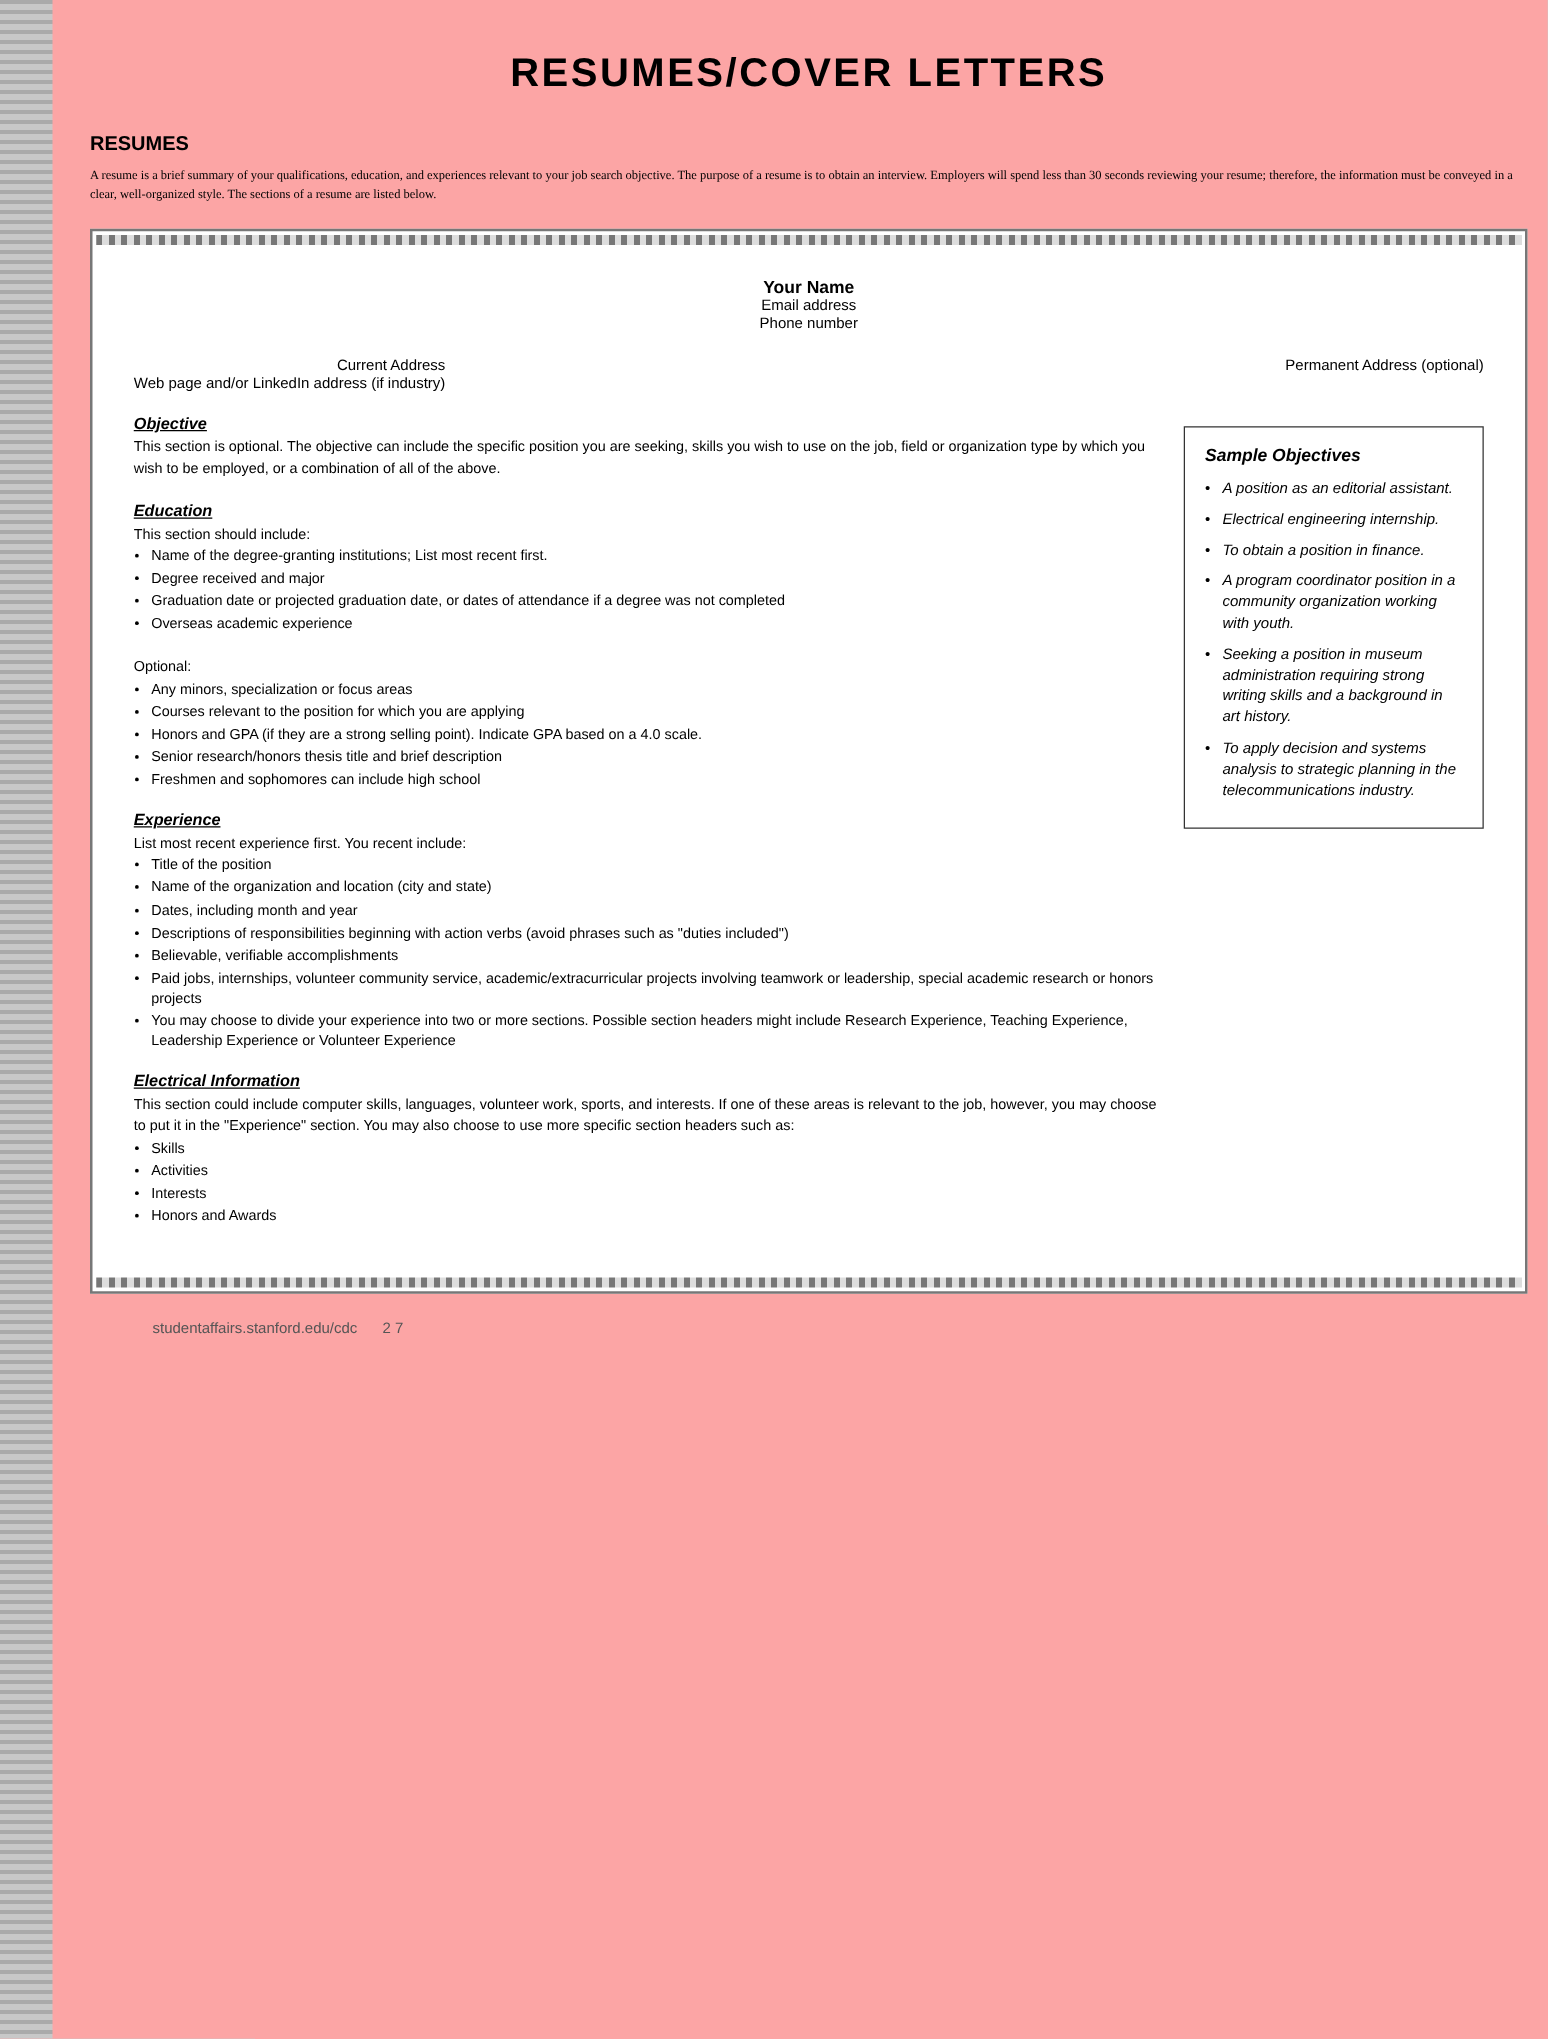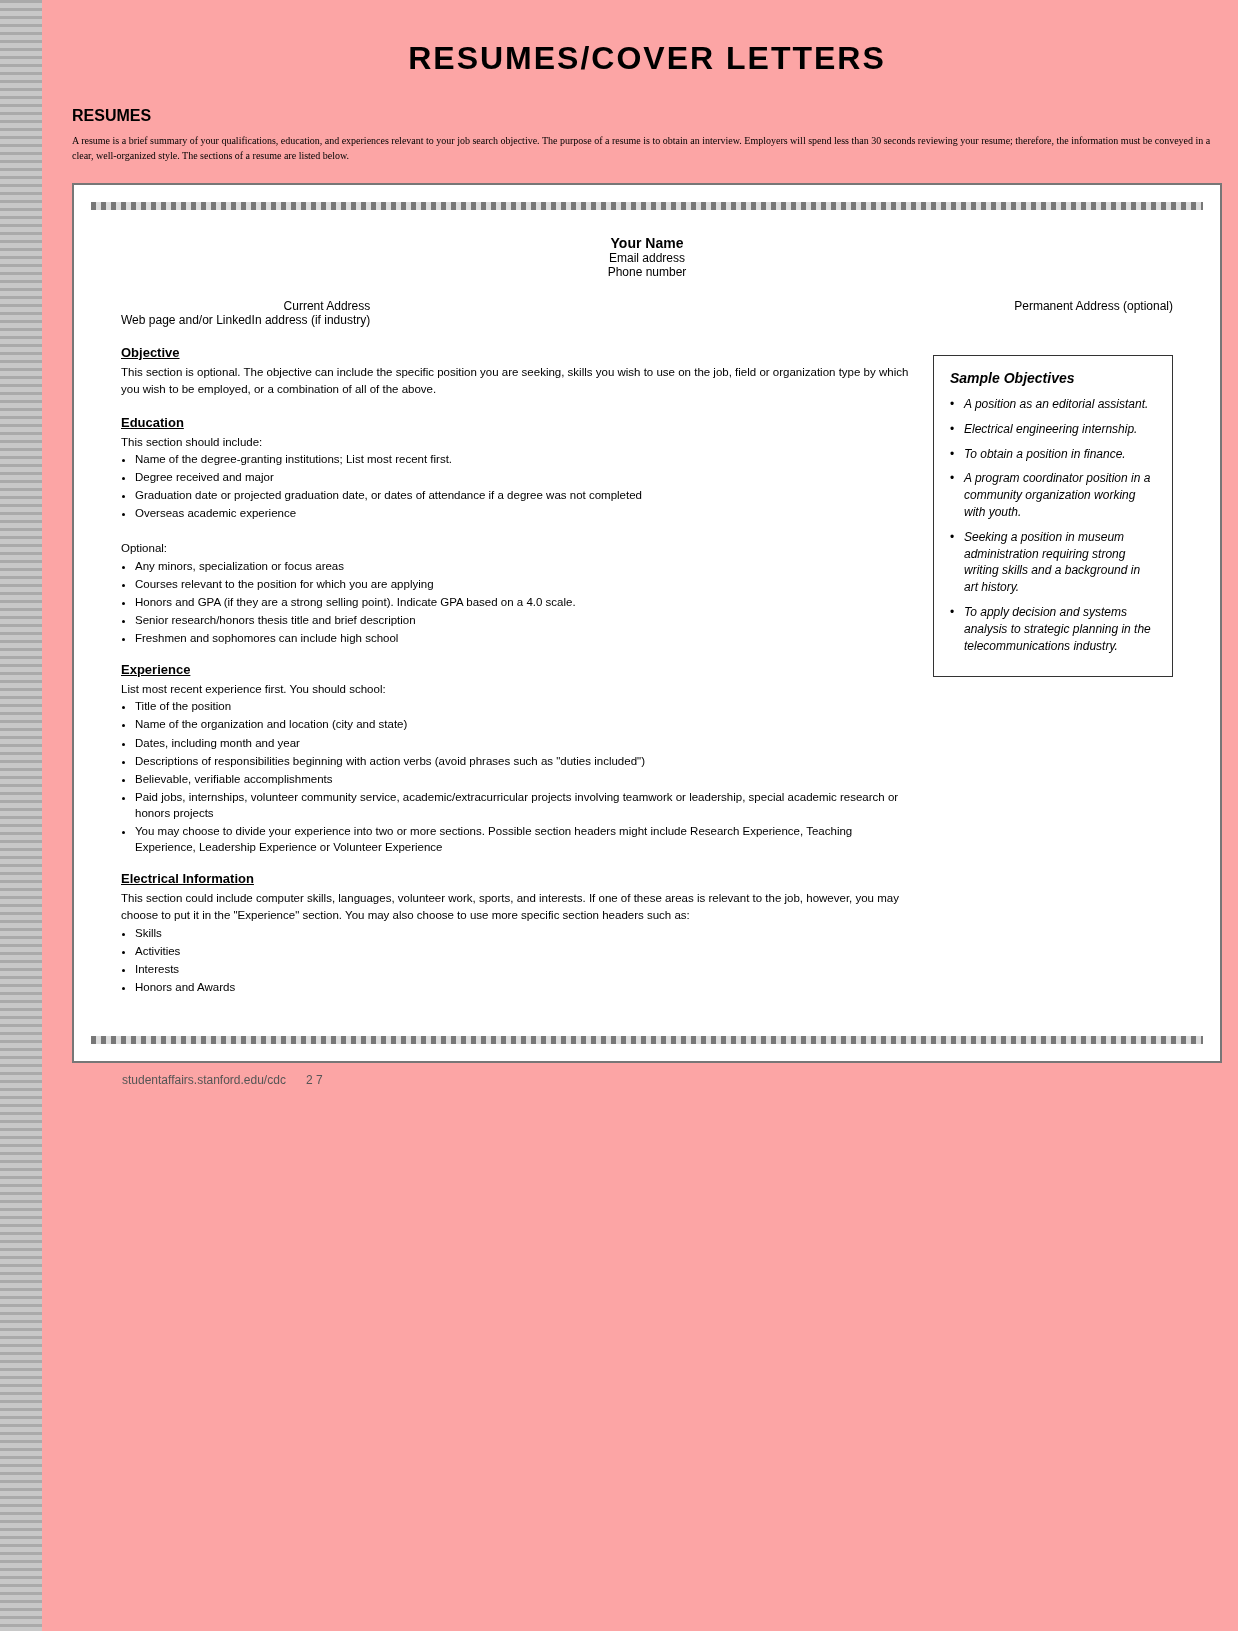--- a/index.html
+++ b/index.html
@@ -87,20 +87,21 @@
     
     .resume-section {
       margin-bottom: 16px;
     }
 
     .resume-section-title {
       font-size: 13px;
       font-weight: bold;
       text-decoration: underline;
       margin-bottom: 4px;
+      font-style: italic;
     }
 
     .resume-section-text {
       font-size: 11.5px;
       line-height: 1.5;
     }
 
     .resume-section-text ul {
       padding-left: 14px;
     }
@@ -179,21 +180,22 @@
     }
 
     .center-content {
       flex: 1;
       padding: 40px 30px 30px 30px;
     }
 
     .resume-doc-wrapper {
       border: 2px solid #777;
       background: white;
-      padding: 17px;
+      padding: 3px;
+      margin-bottom: 10px;
     }
 
     .resume-doc-top-stripe {
       height: 8px;
       background: repeating-linear-gradient(
         to right,
         #777 0px,
         #777 5px,
         #ddd 5px,
         #ddd 10px
@@ -278,21 +280,21 @@
                   <li>Honors and GPA (if they are a strong selling point). Indicate GPA based on a 4.0 scale.</li>
                   <li>Senior research/honors thesis title and brief description</li>
                   <li>Freshmen and sophomores can include high school</li>
                 </ul>
               </div>
             </div>
 
             <div class="resume-section">
               <div class="resume-section-title">Experience</div>
               <div class="resume-section-text">
-                <div>List most recent experience first. You should school:</div>
+                <div>List most recent experience first. You recent include:</div>
                 <ul>
                   <li>Title of the position</li>
                   <li>Name of the organization and location (city and state)</li>
                   <li>Dates, including month and year</li>
                   <li>Descriptions of responsibilities beginning with action verbs (avoid phrases such as "duties included")</li>
                   <li>Believable, verifiable accomplishments</li>
                   <li>Paid jobs, internships, volunteer community service, academic/extracurricular projects involving teamwork or leadership, special academic research or honors projects</li>
                   <li>You may choose to divide your experience into two or more sections. Possible section headers might include Research Experience, Teaching Experience, Leadership Experience or Volunteer Experience</li>
                 </ul>
               </div>

